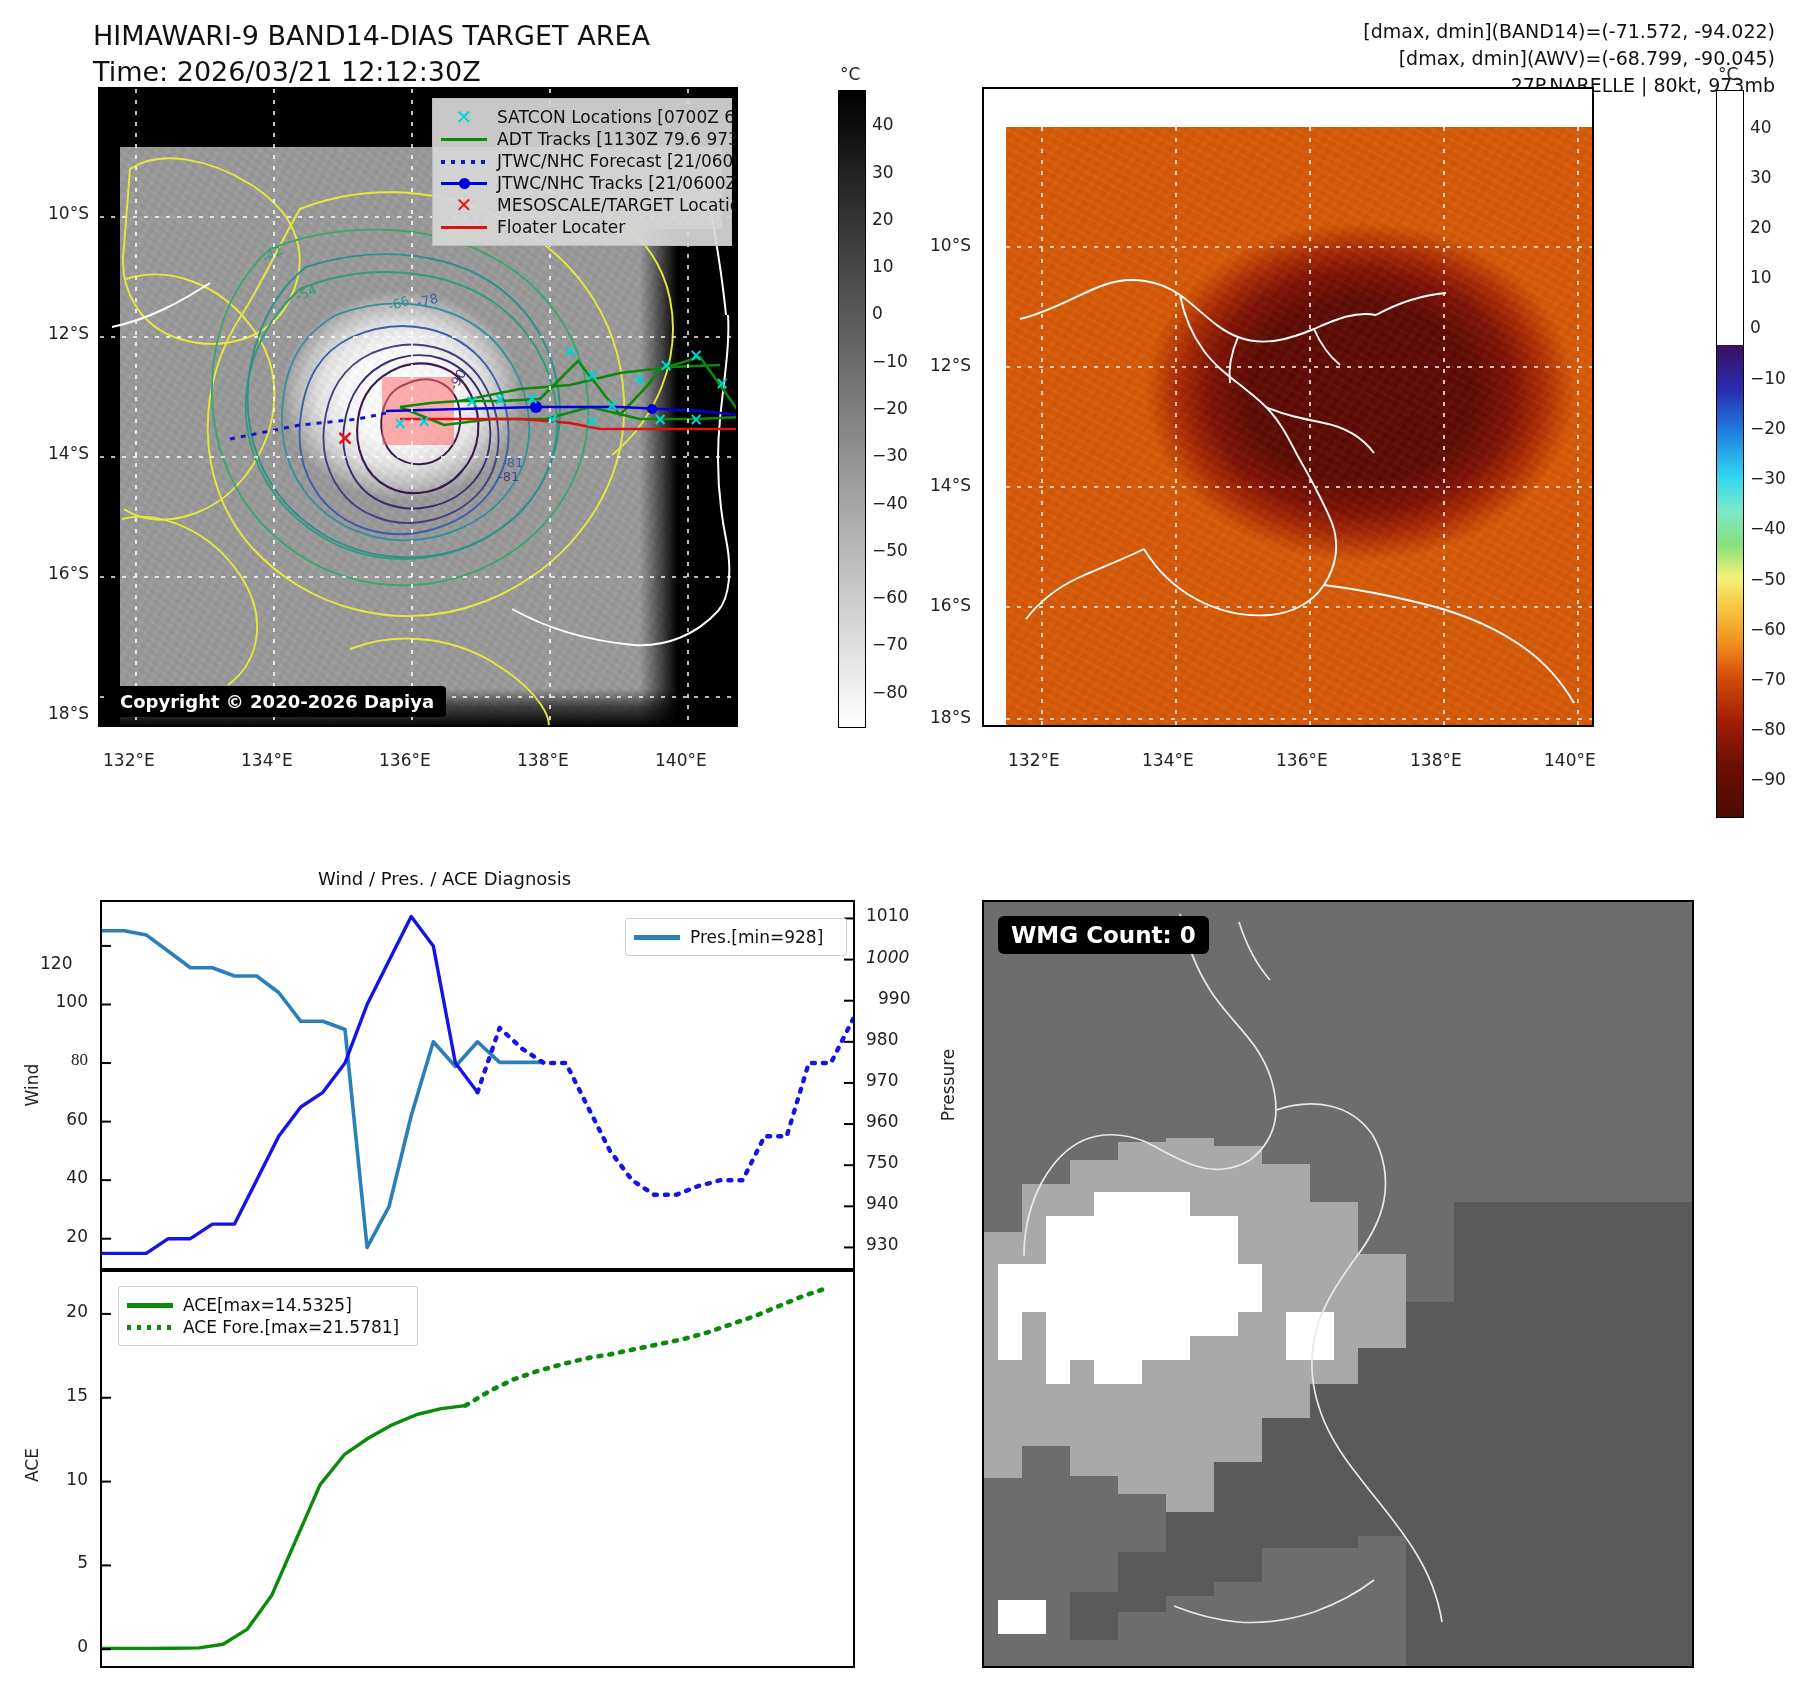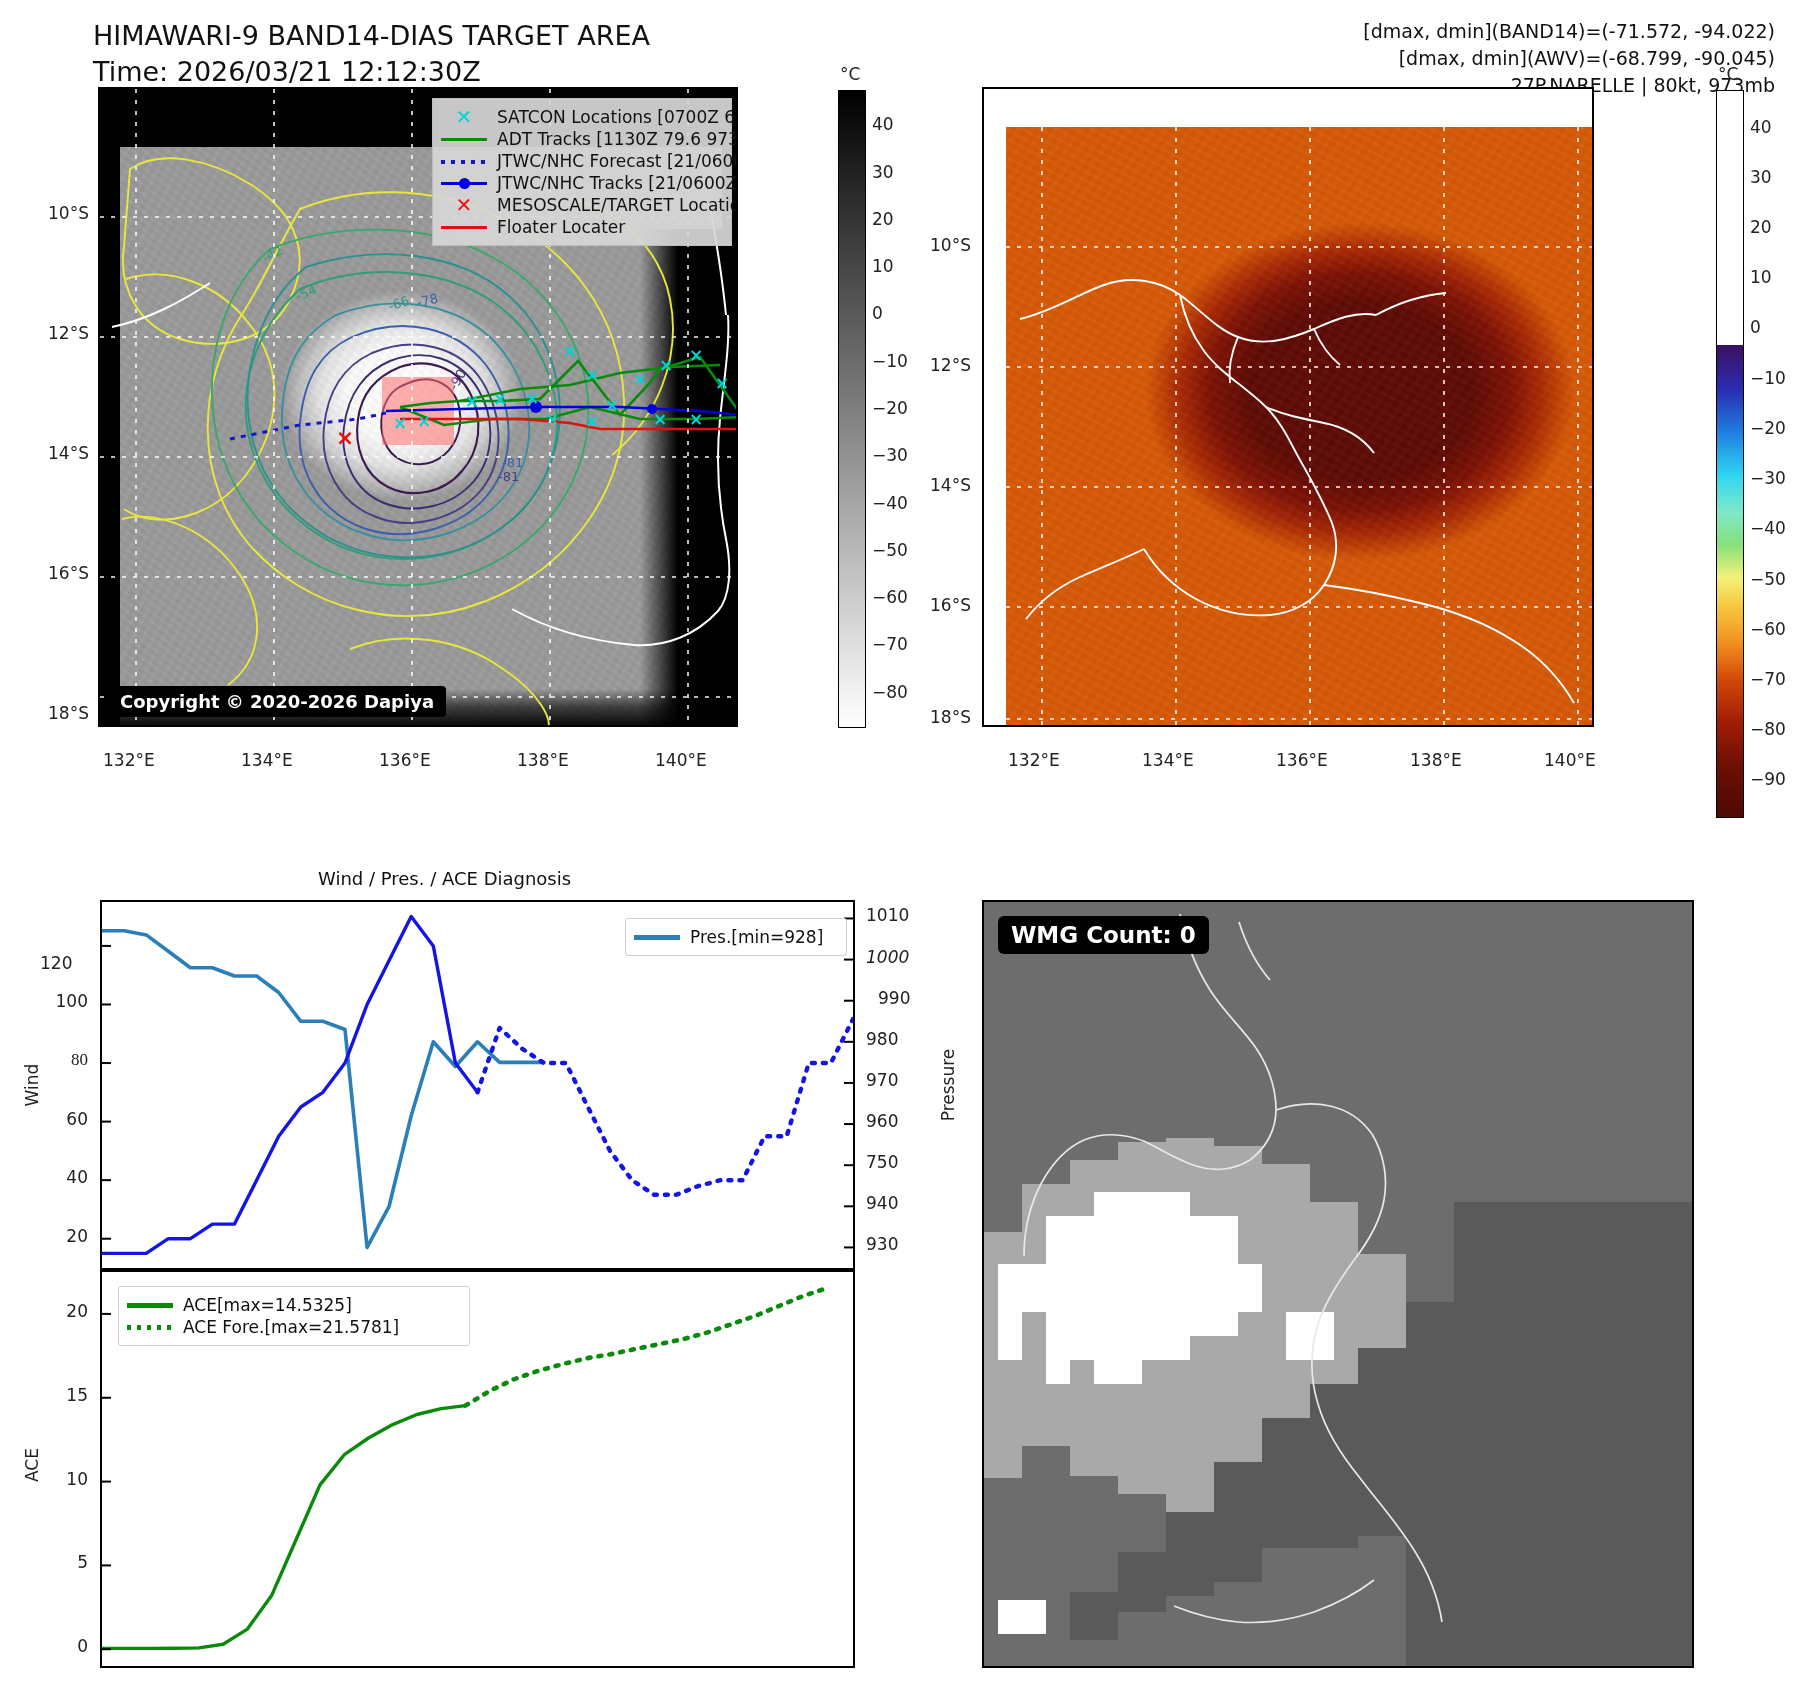--- a/index.html
+++ b/index.html
@@ -444,21 +444,21 @@
 
   <div class="axlabel ylab-rot" style="left:2px; top:1455px; width:60px; text-align:center;">ACE</div>
   <div id="ace-yticks">
       <div class="cbar-tick" style="left: 40px; top: 1636.23px; text-align: right; width: 48px;">0</div>
       <div class="cbar-tick" style="left: 40px; top: 1552.4px; text-align: right; width: 48px;">5</div>
       <div class="cbar-tick" style="left: 40px; top: 1468.57px; text-align: right; width: 48px;">10</div>
       <div class="cbar-tick" style="left: 40px; top: 1384.74px; text-align: right; width: 48px;">15</div>
       <div class="cbar-tick" style="left: 40px; top: 1300.91px; text-align: right; width: 48px;">20</div>
     </div>
 
-  <div class="legendbox plain" style="left:118px; top:1286px; width:352px;">
+  <div class="legendbox plain" style="left:118px; top:1286px; width:300px;">
     <div class="lrow">
       <span class="lkey">
           <span class="k-line" style="background:#0a8a0a;height:5px;top:6px"></span>
         </span>
       <span class="ltext">ACE[max=14.5325]</span>
     </div>
     <div class="lrow">
       <span class="lkey" style="color:#0a8a0a">
           <span class="k-dot-line" style="height:5px;top:6px"></span>
         </span>

